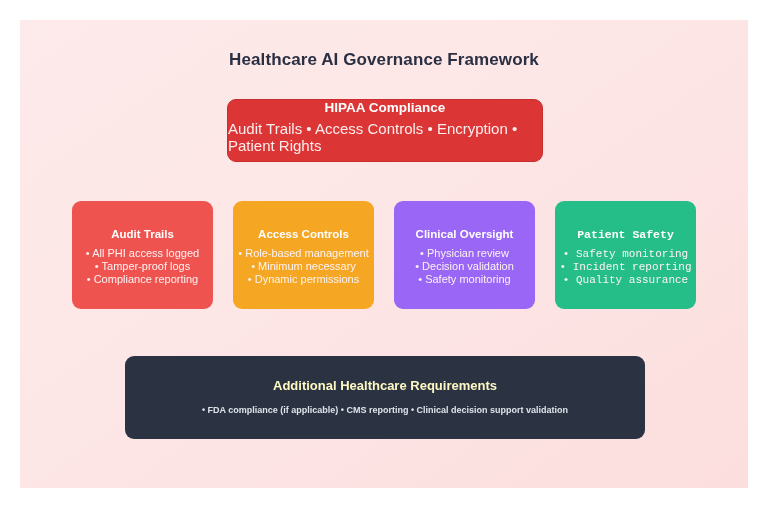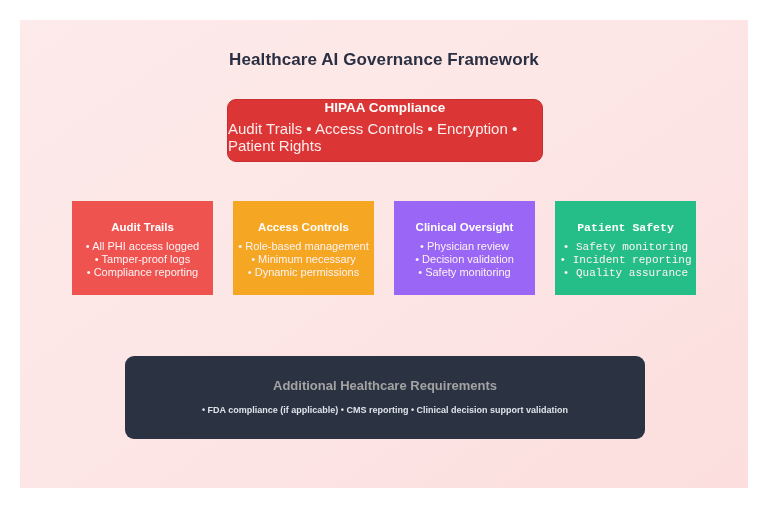--- a/index.html
+++ b/index.html
@@ -68,22 +68,22 @@
     position: absolute;
     left: 52px;
     top: 181px;
     width: 624px;
     height: 94px;
     display: flex;
     gap: 20px;
   }
   .pillar {
     width: 146px;
-    height: 94px;
-    border-radius: 0;
+    height: 108px;
+    border-radius: 9px;
     box-sizing: border-box;
     display: flex;
     flex-direction: column;
     align-items: center;
     justify-content: center;
     padding-top: 4px;
   }
   .pillar-title {
     font-size: 11.5px;
     font-weight: bold;
@@ -109,21 +109,21 @@
     border-radius: 9px;
     box-sizing: border-box;
     display: flex;
     flex-direction: column;
     align-items: center;
     justify-content: center;
   }
   .footer-title {
     font-size: 13px;
     font-weight: bold;
-    color: #a3a3a3;
+    color: #fef9c3;
     margin-bottom: 9px;
   }
   .footer-line {
     font-size: 9px;
     color: #dfe3ea;
     line-height: 16px;
     text-align: right;
     font-weight: bold;
   }
 </style>

